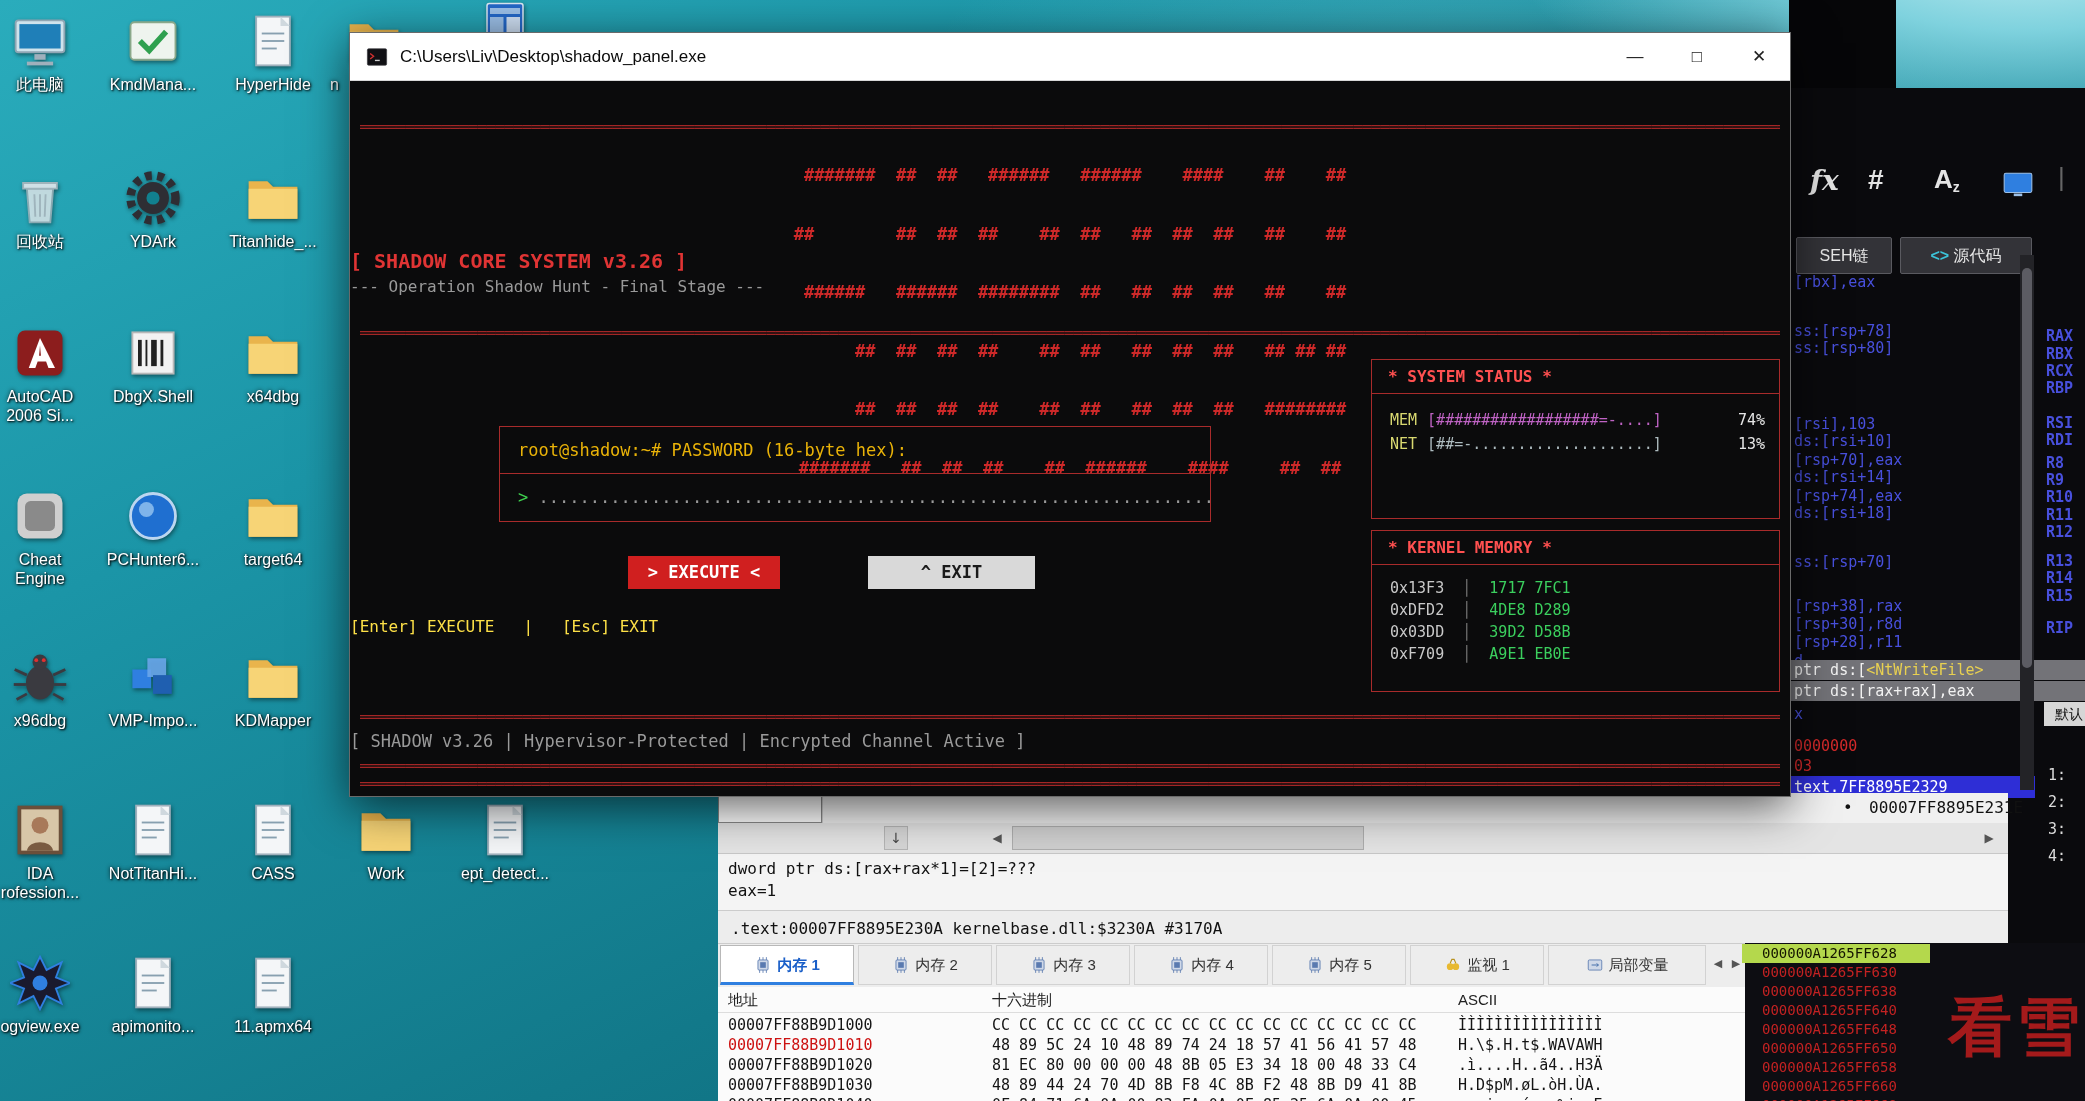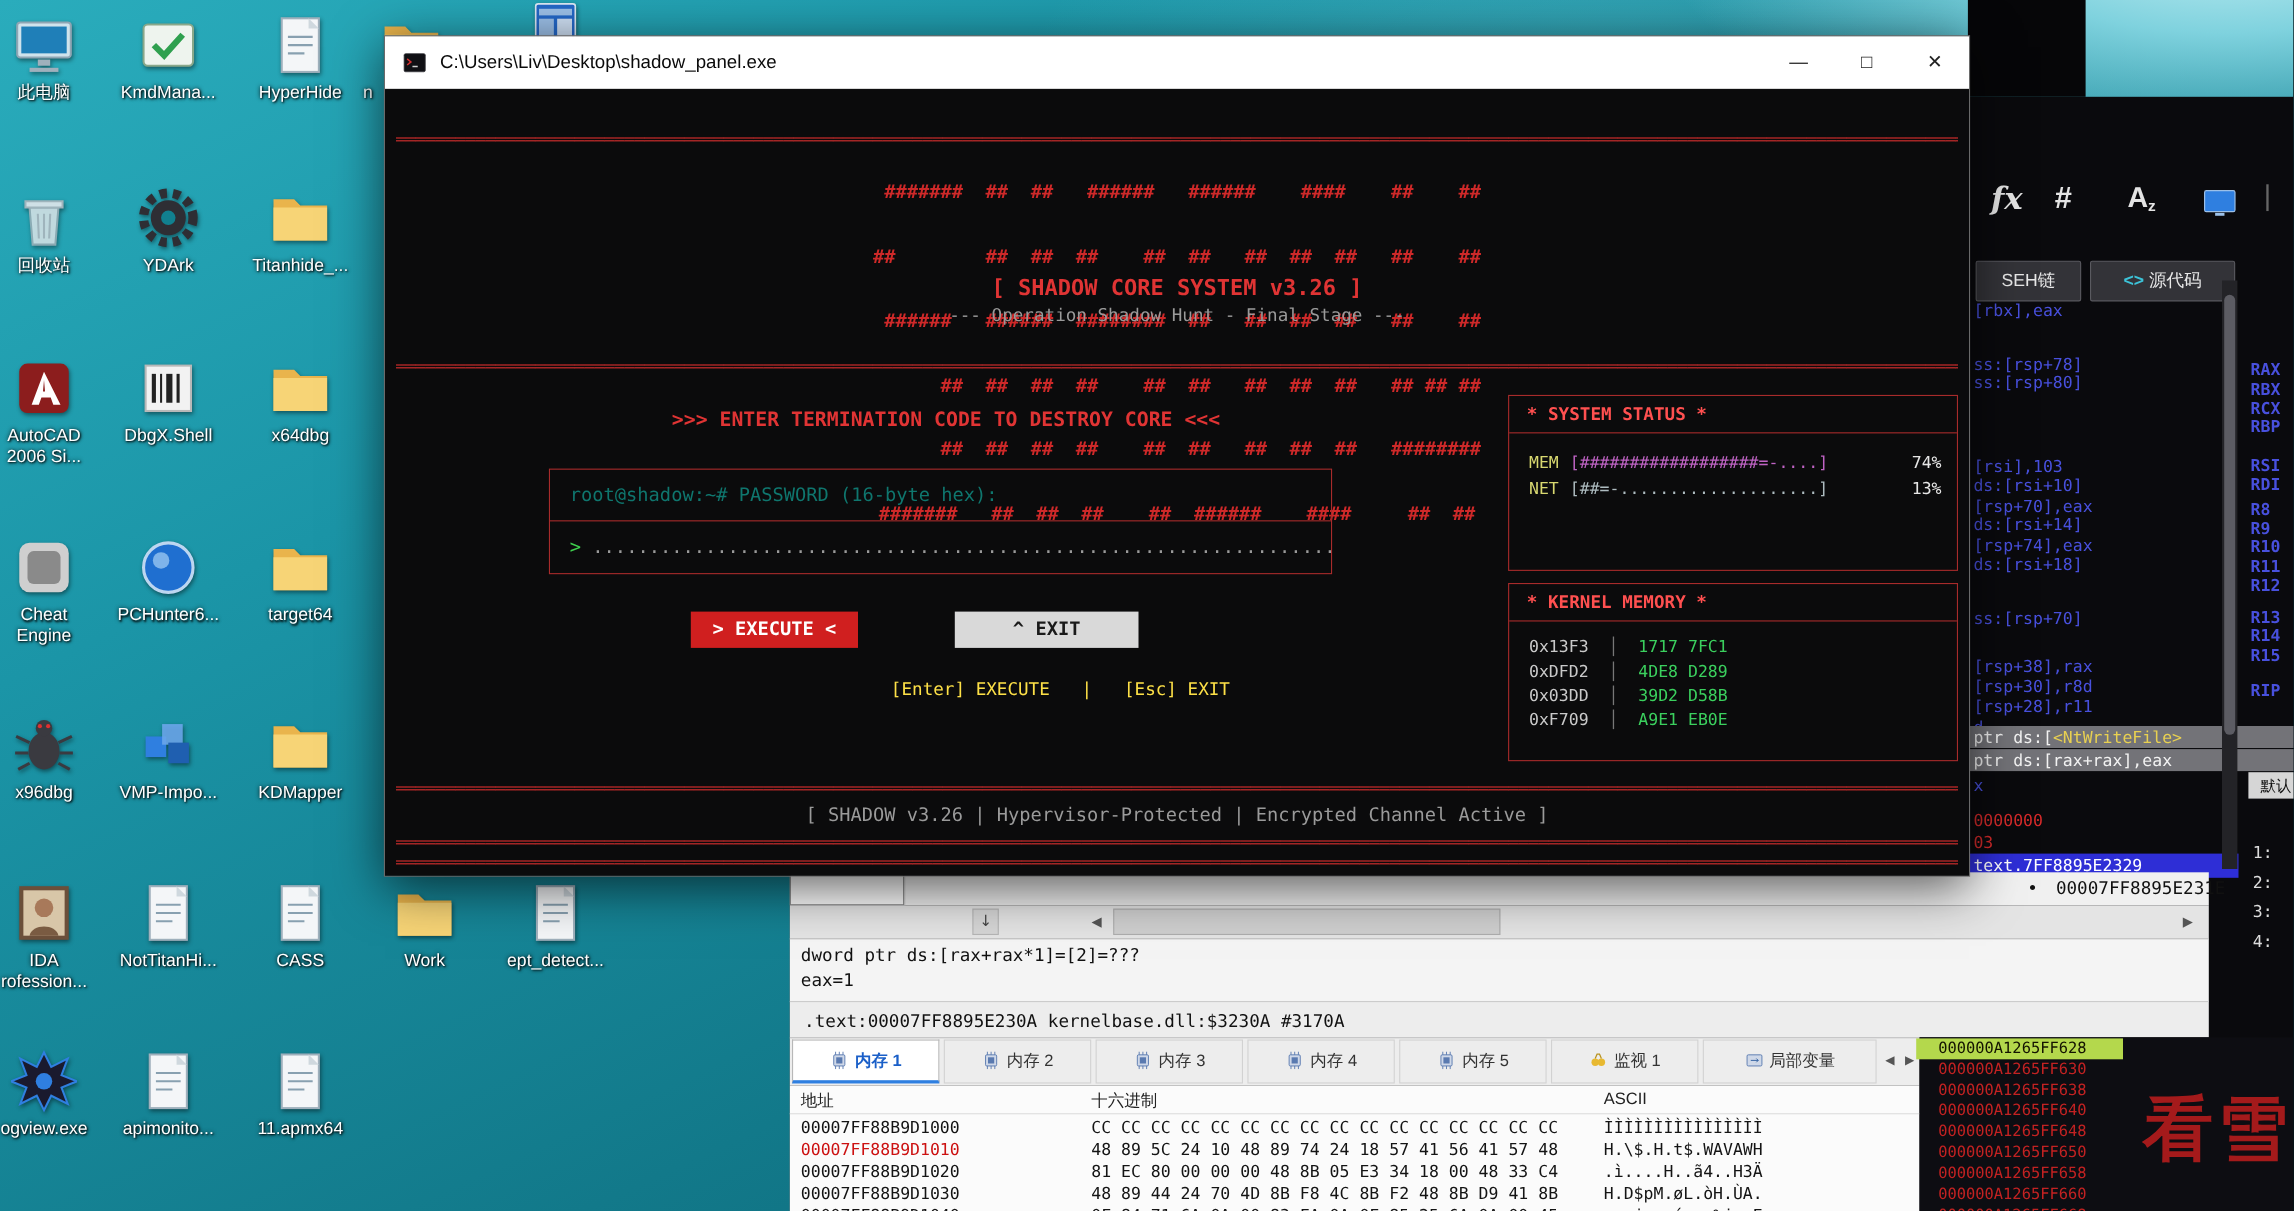--- a/index.html
+++ b/index.html
@@ -36,21 +36,21 @@
 .stkrow{position:absolute;left:1742px;width:188px;height:19px;font:14px/19px "DejaVu Sans Mono",monospace;padding-left:20px;color:#c32222;white-space:pre;cursor:pointer}
 .stkrow.sel{background:#b4d84c;color:#141400}
 
 #shadow-win{position:absolute;left:350px;top:33px;width:1440px;height:763px;z-index:30;background:#0b0b0c;outline:1px solid #6a6a6a;box-shadow:0 10px 44px rgba(0,0,0,.65)}
 .titlebar{position:absolute;left:0;top:0;right:0;height:48px;background:#fff;border-bottom:1px solid #d8d8d8}
 .titlebar .ticon{position:absolute;left:16px;top:13px;width:22px;height:22px}
 .ttext{position:absolute;left:50px;top:0;height:58px;line-height:48px;font-size:17px;color:#0a0a0a;white-space:nowrap}
 .wbtn{position:absolute;top:0;width:62px;height:48px;text-align:center;line-height:48px;font-size:17px;color:#222;cursor:pointer}
 #term{position:absolute;left:0;top:48px;right:0;bottom:0;background:#0b0b0c;overflow:hidden;font-family:"DejaVu Sans Mono",monospace}
 .hr{position:absolute;left:10px;right:10px;height:18px;overflow:hidden;white-space:pre;color:#a32626;font:15px/18px "DejaVu Sans Mono",monospace}
-.tcenter{position:absolute;left:0;right:0;text-align:center;white-space:pre}
+.tcenter{position:absolute;left:0;right:0;text-align:left;white-space:pre}
 .art{position:absolute;top:46px;left:0;right:0;text-align:center;color:#ce2929;font:bold 17px/19.5px "DejaVu Sans Mono",monospace;white-space:pre}
 .redbox{position:absolute;border:1px solid #a82b2b}
 .srow{position:relative;height:24px;padding-left:18px;font:15px/24px "DejaVu Sans Mono",monospace;white-space:pre}
 .slabel{color:#d8d870}
 .sbar-cpu{color:#8fae46;margin-left:10px}
 .sbar-mem{color:#bf63c4;margin-left:10px}
 .sbar-net{color:#aebcc0;margin-left:10px}
 .spct{position:absolute;right:14px;color:#e6e6e6}
 .krow{height:22px;padding-left:18px;font:15px/22px "DejaVu Sans Mono",monospace;white-space:pre}
 .kaddr{color:#c9c9c9}.ksep{color:#777}.kval{color:#3bd05e}
@@ -580,24 +580,23 @@
         <div>      ##  ##  ##  ##    ##  ##   ##  ##  ##   ## ## ##</div>
         <div>      ##  ##  ##  ##    ##  ##   ##  ##  ##   ########</div>
         <div>#######   ##  ##  ##    ##  ######    ####     ##  ##</div>
       </div>
 
       <div class="tcenter" style="top:168px;font:bold 20px/24px 'DejaVu Sans Mono',monospace;color:#e03434">[ SHADOW CORE SYSTEM v3.26 ]</div>
       <div class="tcenter" style="top:196px;font:16px/20px 'DejaVu Sans Mono',monospace;color:#9a9a9a">--- Operation Shadow Hunt - Final Stage ---</div>
 
       <div class="hr" style="top:243px">════════════════════════════════════════════════════════════════════════════════════════════════════════════════════════════════════════════════════════════════════════════</div>
 
-      <div class="tcenter" style="top:290px;left:0;width:1020px;font:bold 18px/22px 'DejaVu Sans Mono',monospace;color:#e03434">&gt;&gt;&gt; ENTER TERMINATION CODE TO DESTROY CORE &lt;&lt;&lt;</div>
 
       <div class="redbox" style="left:149px;top:345px;width:712px;height:96px">
-        <div style="height:47px;line-height:47px;padding-left:18px;border-bottom:1px solid #a82b2b;color:#0f766e;font:17px/47px 'DejaVu Sans Mono',monospace;white-space:pre">root@shadow:~# PASSWORD (16-byte hex):</div>
+        <div style="height:47px;line-height:47px;padding-left:18px;border-bottom:1px solid #a82b2b;color:#eab308;font:17px/47px 'DejaVu Sans Mono',monospace;white-space:pre">root@shadow:~# PASSWORD (16-byte hex):</div>
         <div style="height:47px;line-height:47px;padding-left:18px;white-space:pre;overflow:hidden"><span style="color:#3ed04e;font:17px 'DejaVu Sans Mono',monospace">&gt;</span><span style="color:#9a9a9a;font:17px 'DejaVu Sans Mono',monospace"> </span><span style="color:#9a9a9a;font:17px 'DejaVu Sans Mono',monospace">..................................................................</span></div>
       </div>
 
       <div class="btn" style="left:278px;top:475px;width:152px;background:#d01f1f;color:#fff">&gt; EXECUTE &lt;</div>
       <div class="btn" style="left:518px;top:475px;width:167px;background:#d9d9d9;color:#1a1a1a">^ EXIT</div>
 
       <div class="tcenter" style="top:536px;left:0;width:1228px;font:16px/20px 'DejaVu Sans Mono',monospace;color:#fde047">[Enter] EXECUTE   |   [Esc] EXIT</div>
 
       <div class="redbox" style="left:1021px;top:278px;width:409px;height:160px">
         <div class="boxtitle">* SYSTEM STATUS *</div>

